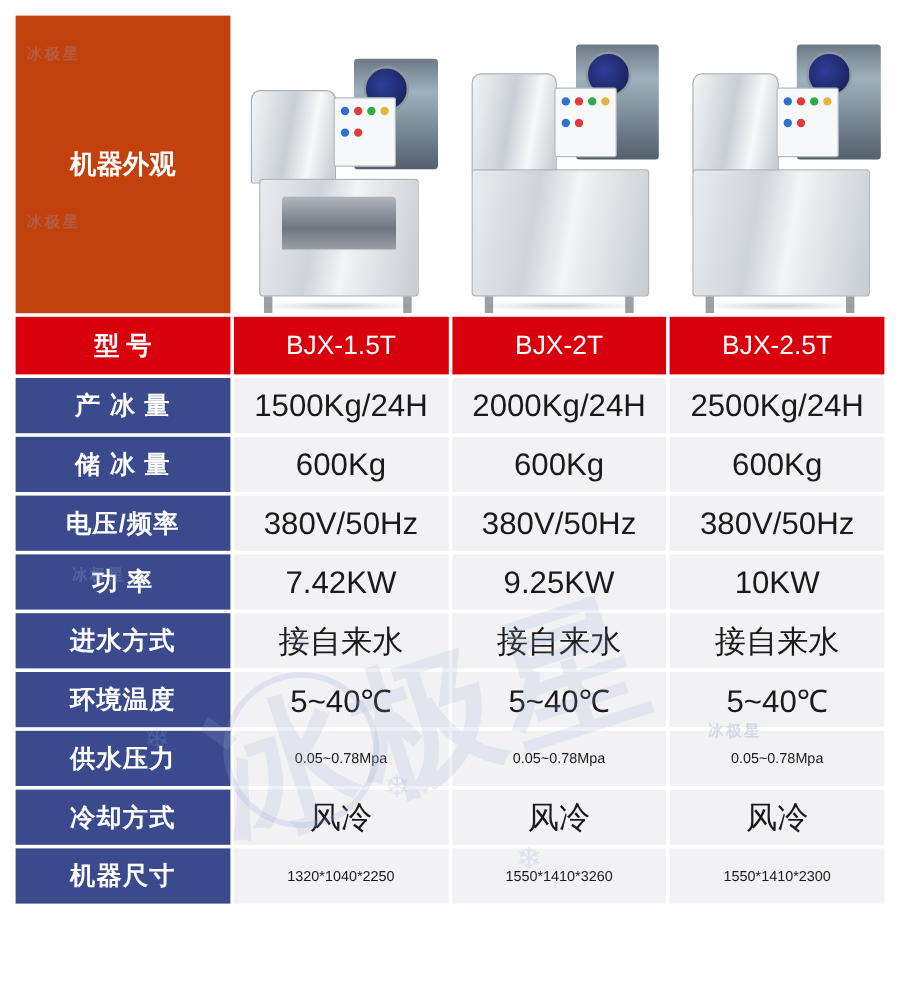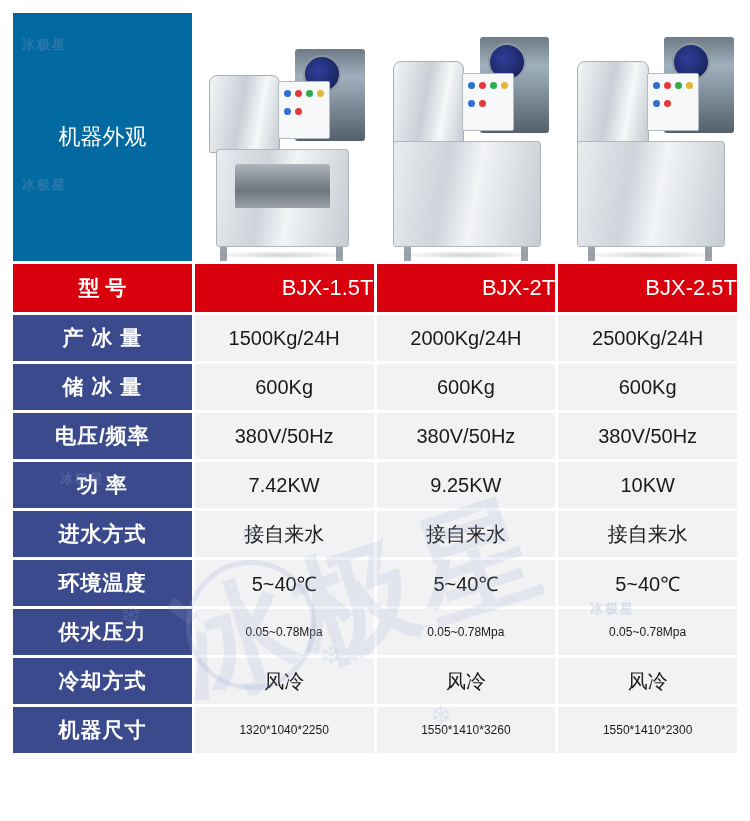--- a/index.html
+++ b/index.html
@@ -37,50 +37,50 @@
     background: #3b4a8c;
     color: #ffffff;
     font-size: 21px;
     font-weight: bold;
     text-align: center;
     height: 46px;
     letter-spacing: 1px;
     margin-top: 43px;
   }
   .hdr-photo {
-    background: #0369a1;
+    background: #c2410c;
     color: #ffffff;
     font-size: 22px;
-    font-weight: normal;
+    font-weight: bold;
     text-align: center;
     vertical-align: middle;
   }
   .photos-cell {
     background: #ffffff;
     padding: 0;
   }
   .model-lbl {
     background: #d9000d;
     color: #fff;
     font-size: 21px;
     font-weight: bold;
     text-align: center;
     height: 48px;
   }
   .model-val {
     background: #d9000d;
     color: #fff;
     font-size: 22px;
-    text-align: right;
+    text-align: center;
     height: 48px;
   }
   .val {
     background: #f2f2f4;
     color: #1a1a1a;
-    font-size: 20px;
+    font-size: 26px;
     text-align: center;
     height: 46px;
   }
   .val.small {
     font-size: 12px;
   }
   
   .photo-row-wrap {
     position: relative;
     display: flex;

